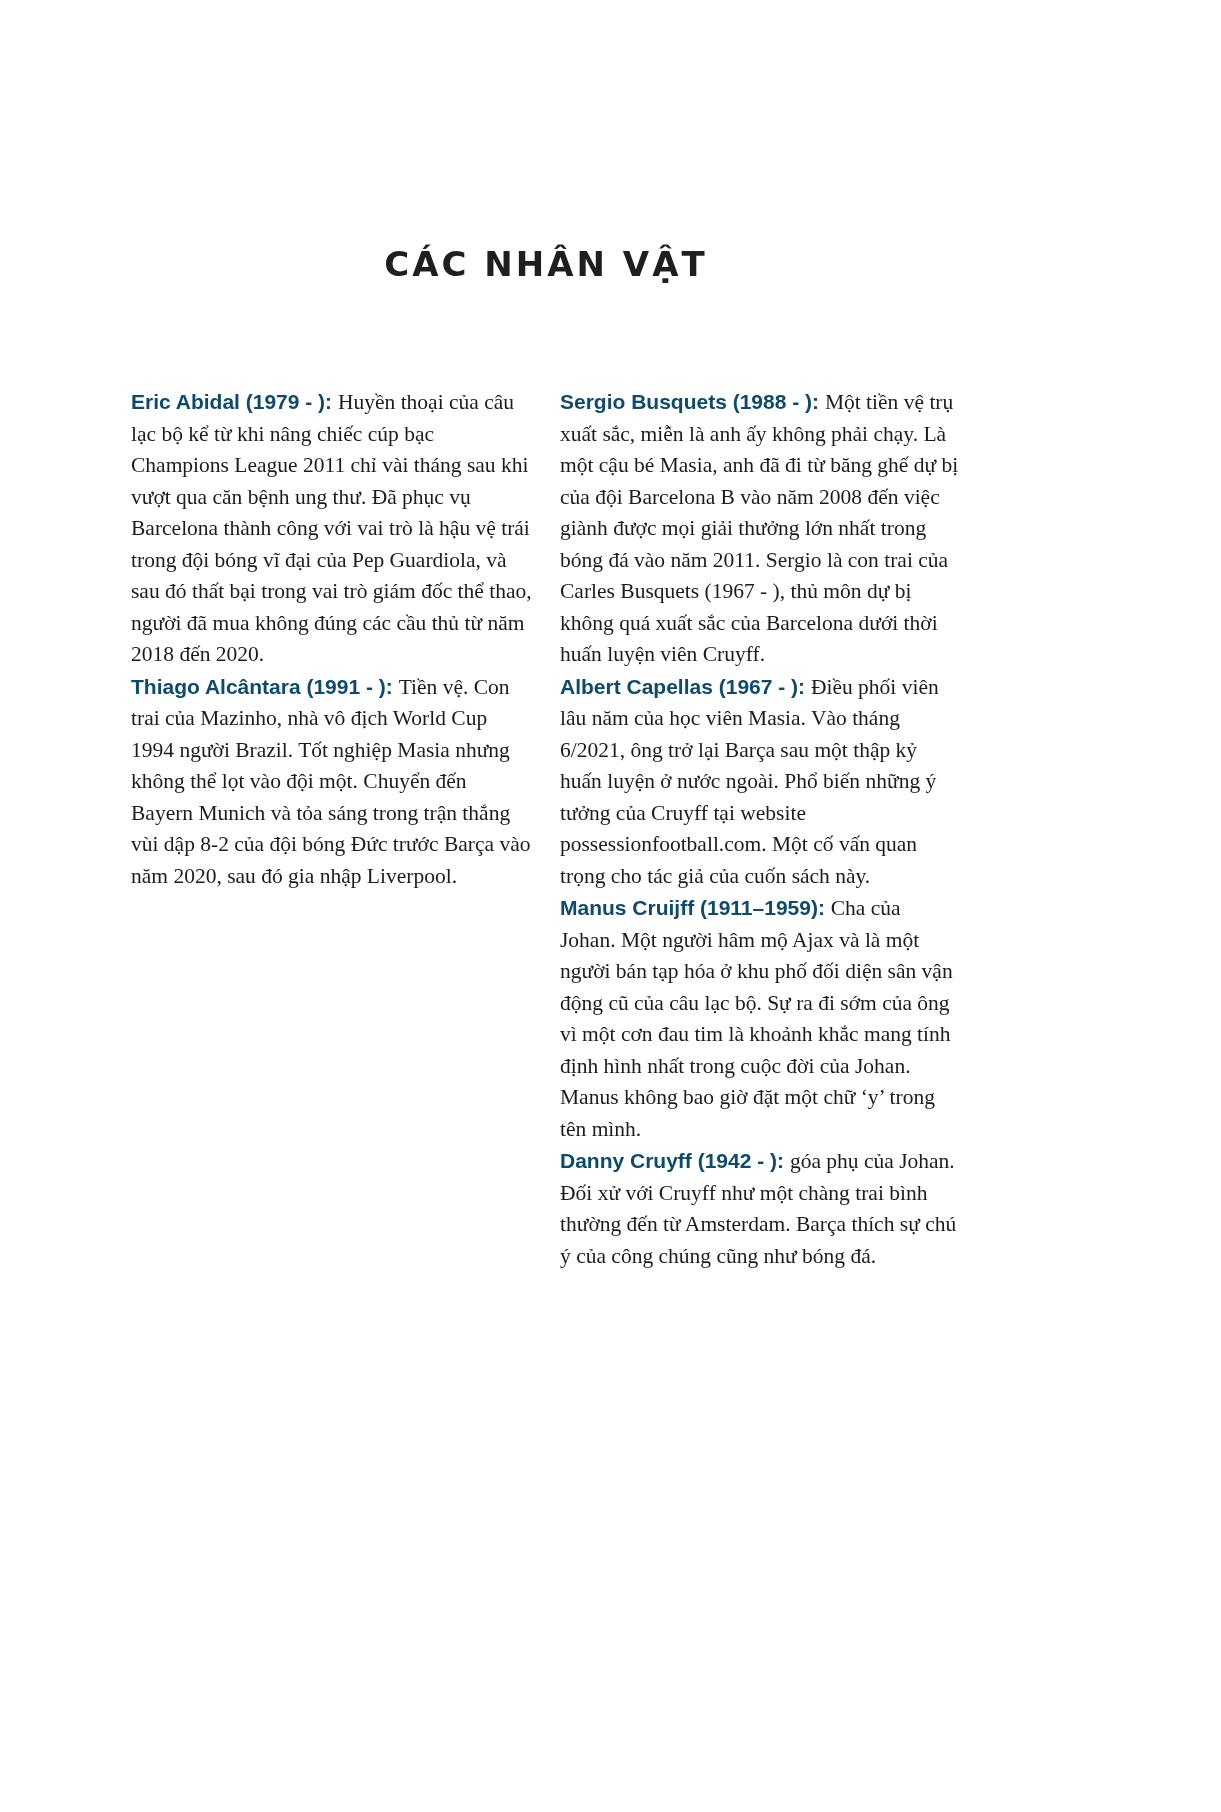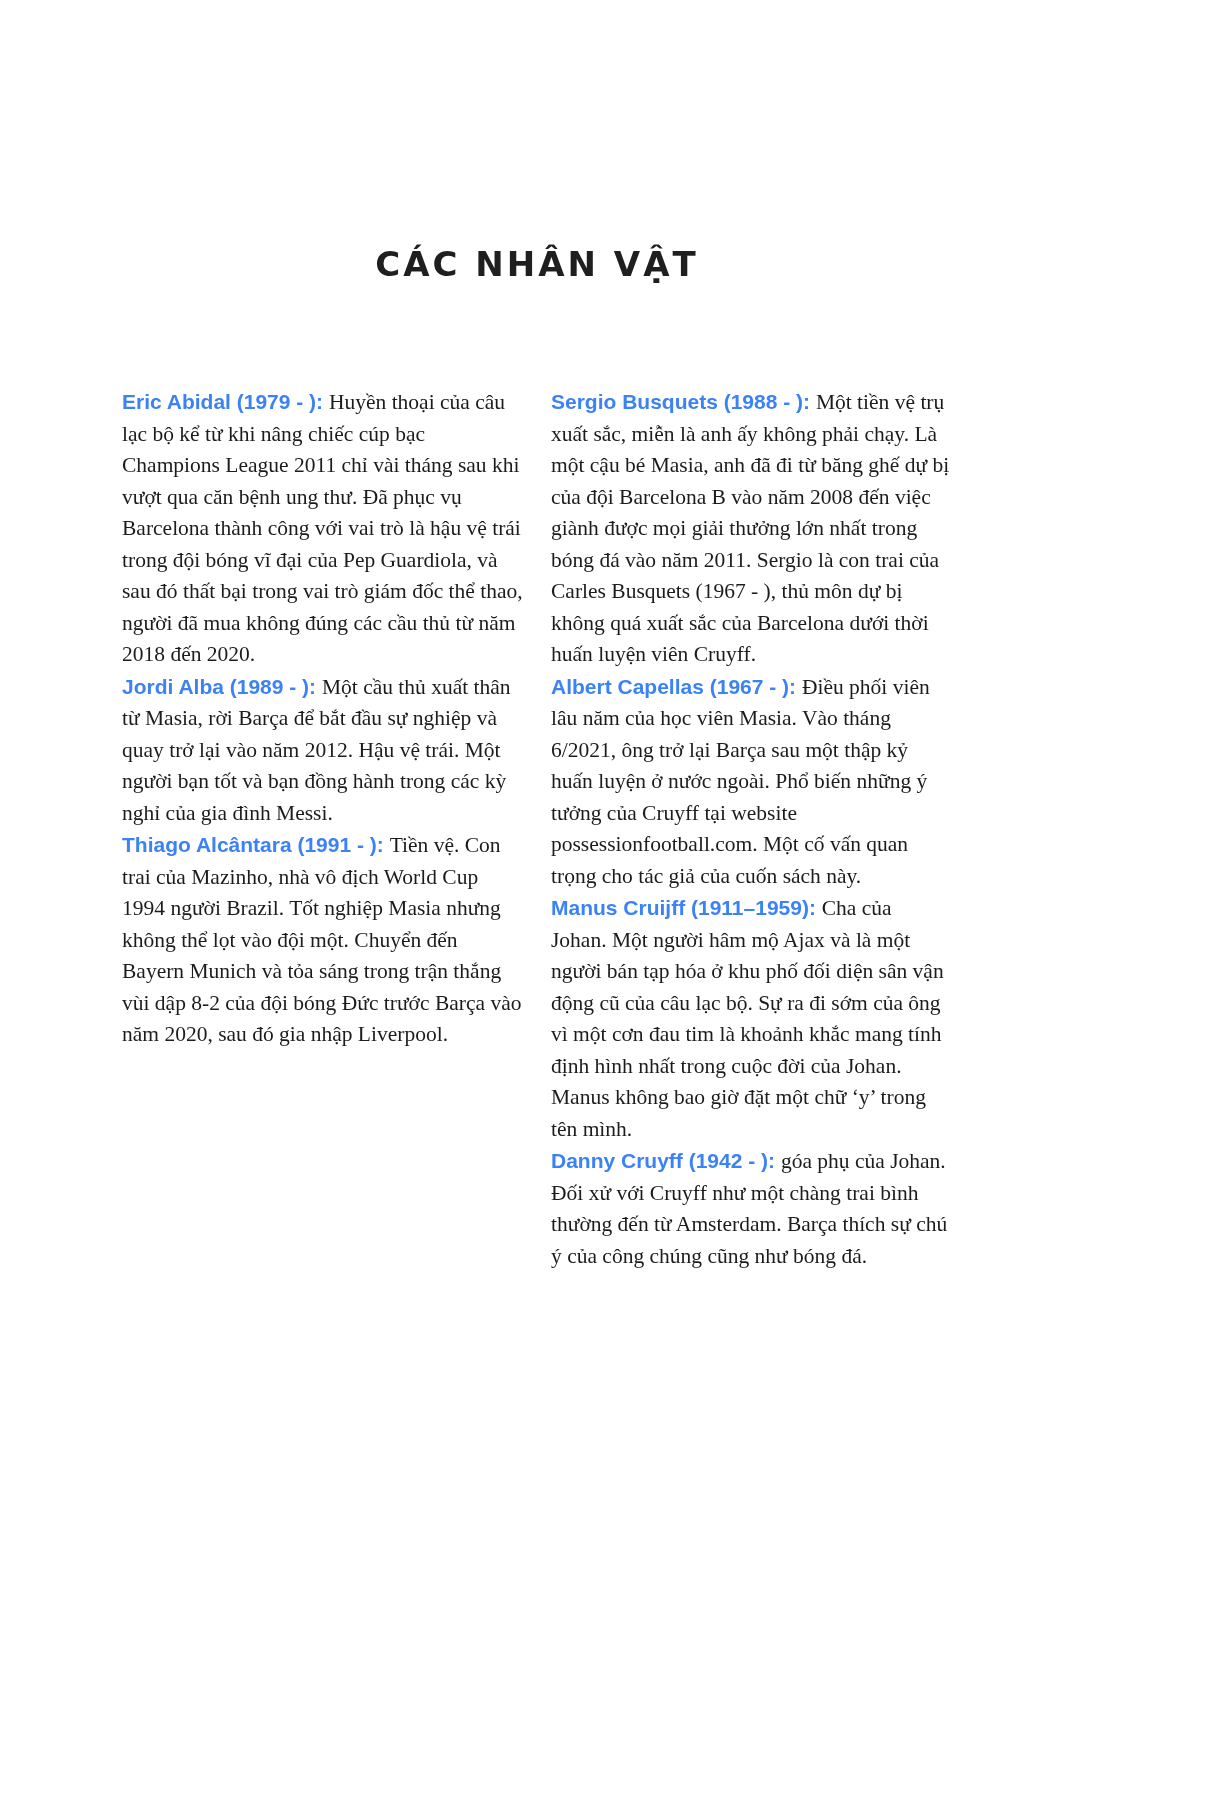--- a/index.html
+++ b/index.html
@@ -13,21 +13,21 @@
   }
   .page {
     position: relative;
     width: 1221px;
     height: 1812px;
     background: #ffffff;
     overflow: hidden;
   }
   .content {
     position: absolute;
-    left: 122px;
+    left: 131px;
     top: 244px;
     width: 830px;
   }
   .title {
     font-family: "DejaVu Sans", "Liberation Sans", sans-serif;
     font-weight: bold;
     font-size: 34px;
     letter-spacing: 3px;
     text-align: center;
     margin: 0 0 102px 0;
@@ -46,38 +46,37 @@
     margin: 0;
     font-size: 21.5px;
     line-height: 31.5px;
     text-align: left;
     color: #1c1c1c;
   }
   .cname {
     font-family: "Liberation Sans", "DejaVu Sans", sans-serif;
     font-weight: bold;
     font-size: 21px;
-    color: #3b82f6;
+    color: #0c4a6e;
   }
 </style>
 </head>
 <body>
 
 <div class="page">
   <div class="content">
 
     <h1 class="title">CÁC NHÂN VẬT</h1>
 
     <div class="cols">
 
       <div class="col">
 
         <p class="entry"><span class="cname">Eric Abidal (1979 - ): </span><span class="cdesc">Huyền thoại của câu lạc bộ kể từ khi nâng chiếc cúp bạc Champions League 2011 chỉ vài tháng sau khi vượt qua căn bệnh ung thư. Đã phục vụ Barcelona thành công với vai trò là hậu vệ trái trong đội bóng vĩ đại của Pep Guardiola, và sau đó thất bại trong vai trò giám đốc thể thao, người đã mua không đúng các cầu thủ từ năm 2018 đến 2020.</span></p>
 
-        <p class="entry"><span class="cname">Jordi Alba (1989 - ): </span><span class="cdesc">Một cầu thủ xuất thân từ Masia, rời Barça để bắt đầu sự nghiệp và quay trở lại vào năm 2012. Hậu vệ trái. Một người bạn tốt và bạn đồng hành trong các kỳ nghỉ của gia đình Messi.</span></p>
 
         <p class="entry"><span class="cname">Thiago Alcântara (1991 - ): </span><span class="cdesc">Tiền vệ. Con trai của Mazinho, nhà vô địch World Cup 1994 người Brazil. Tốt nghiệp Masia nhưng không thể lọt vào đội một. Chuyển đến Bayern Munich và tỏa sáng trong trận thắng vùi dập 8-2 của đội bóng Đức trước Barça vào năm 2020, sau đó gia nhập Liverpool.</span></p>
 
 
 
       </div>
 
       <div class="col">
 
 

